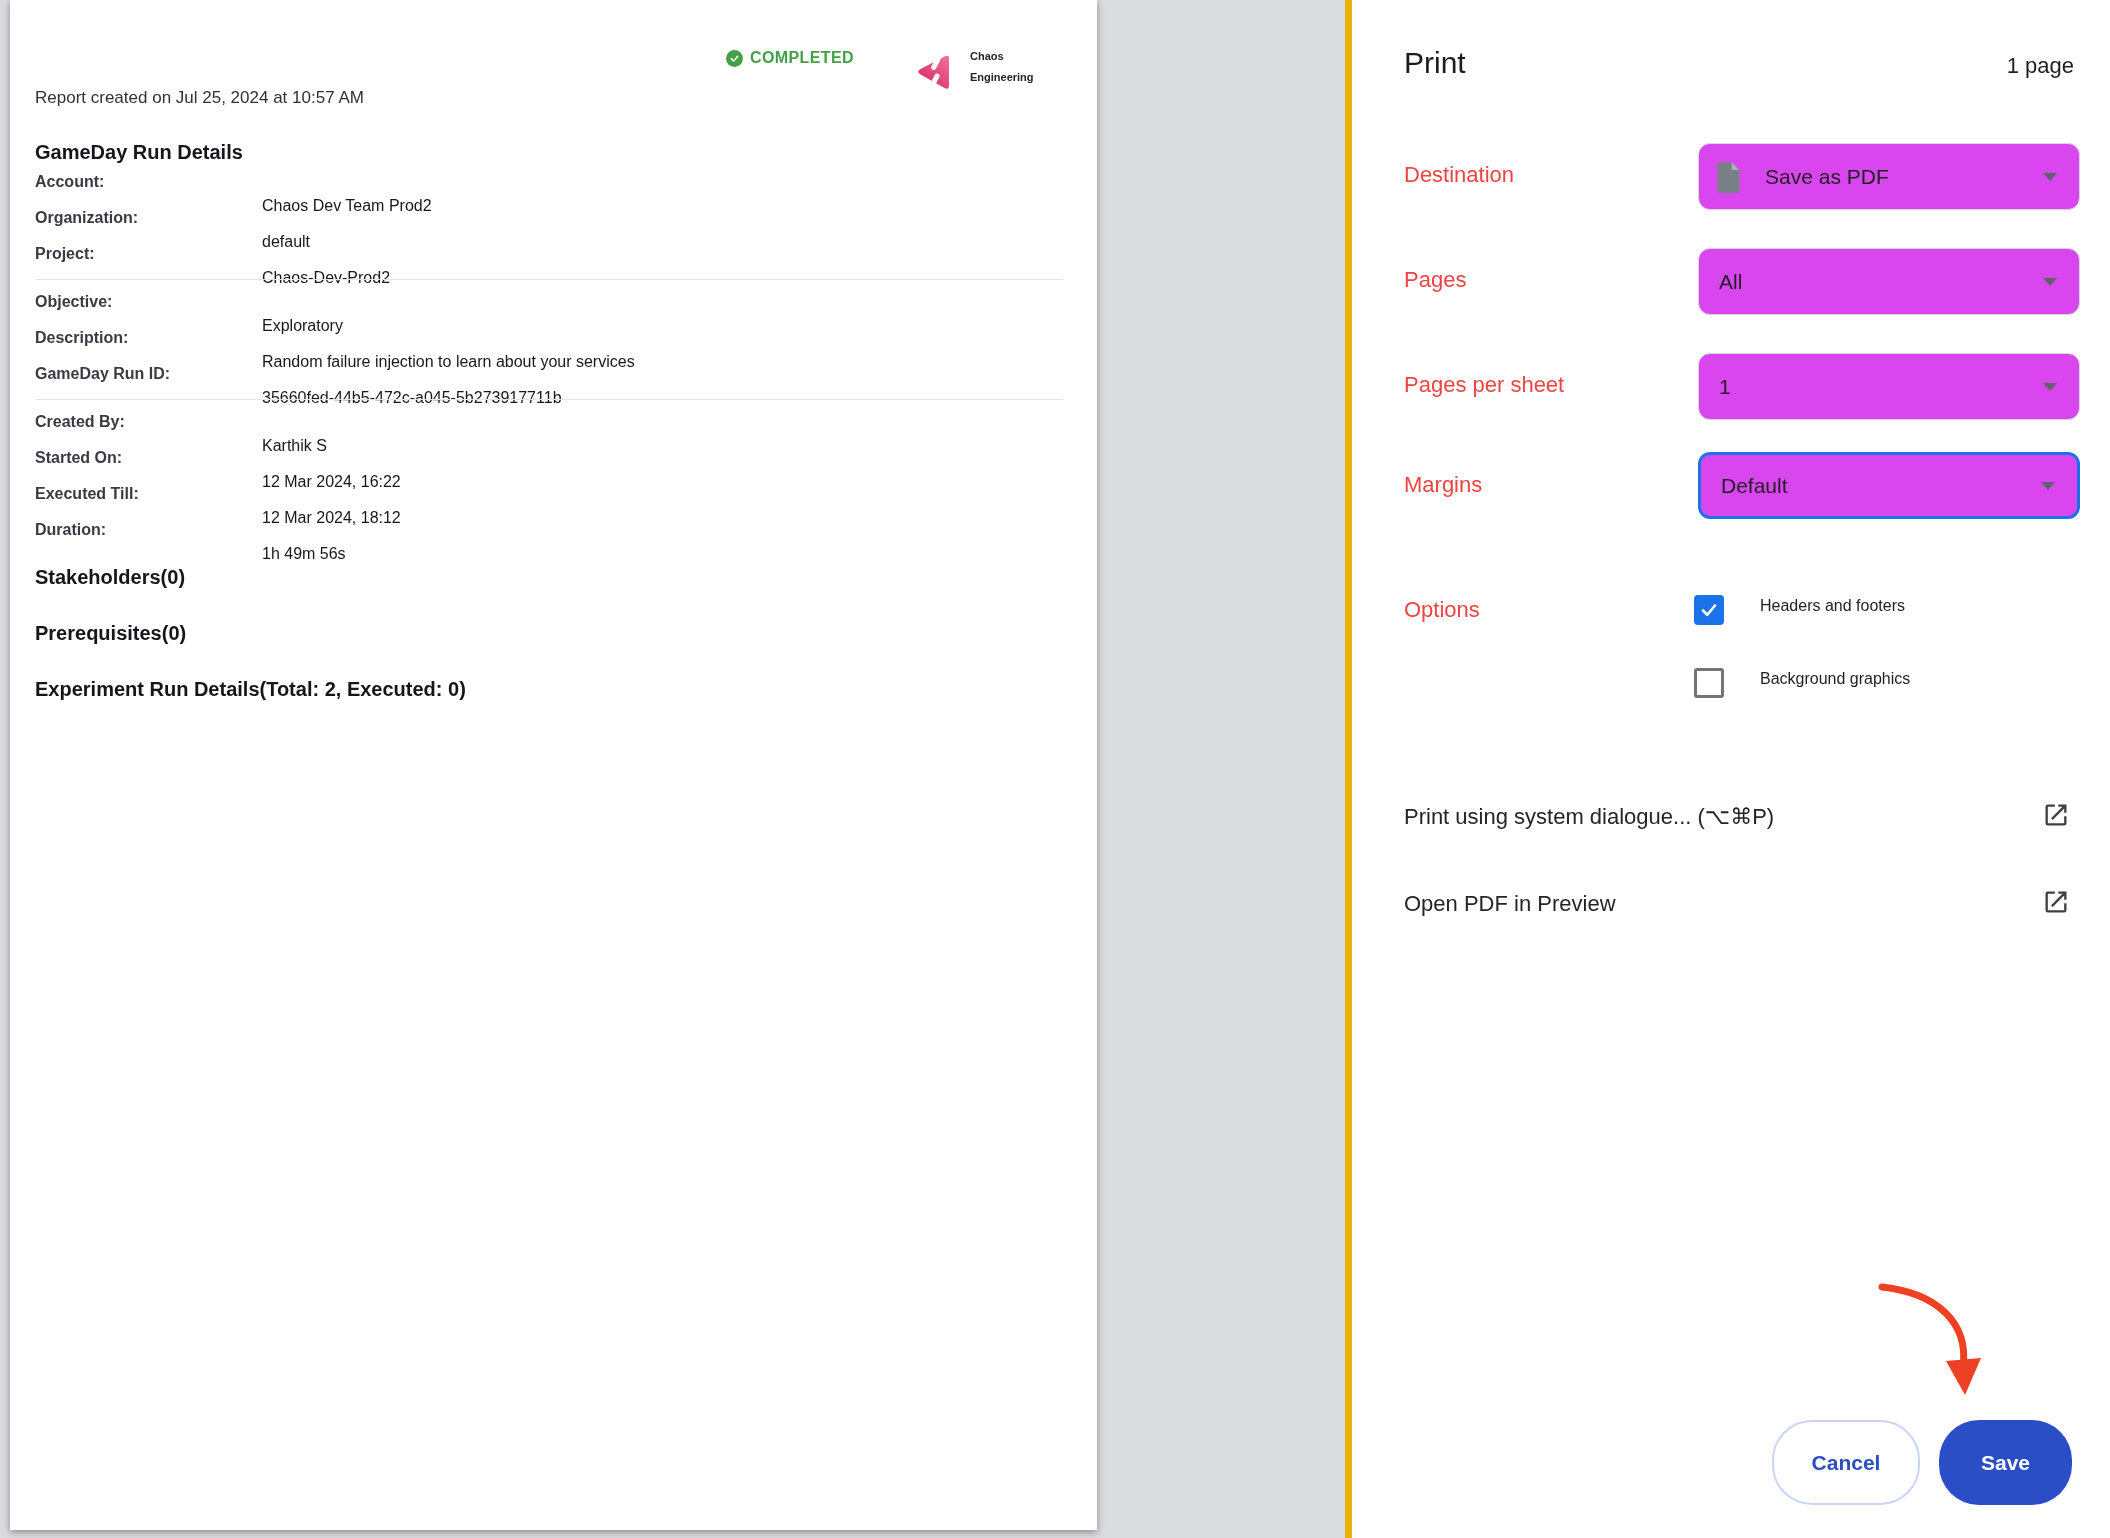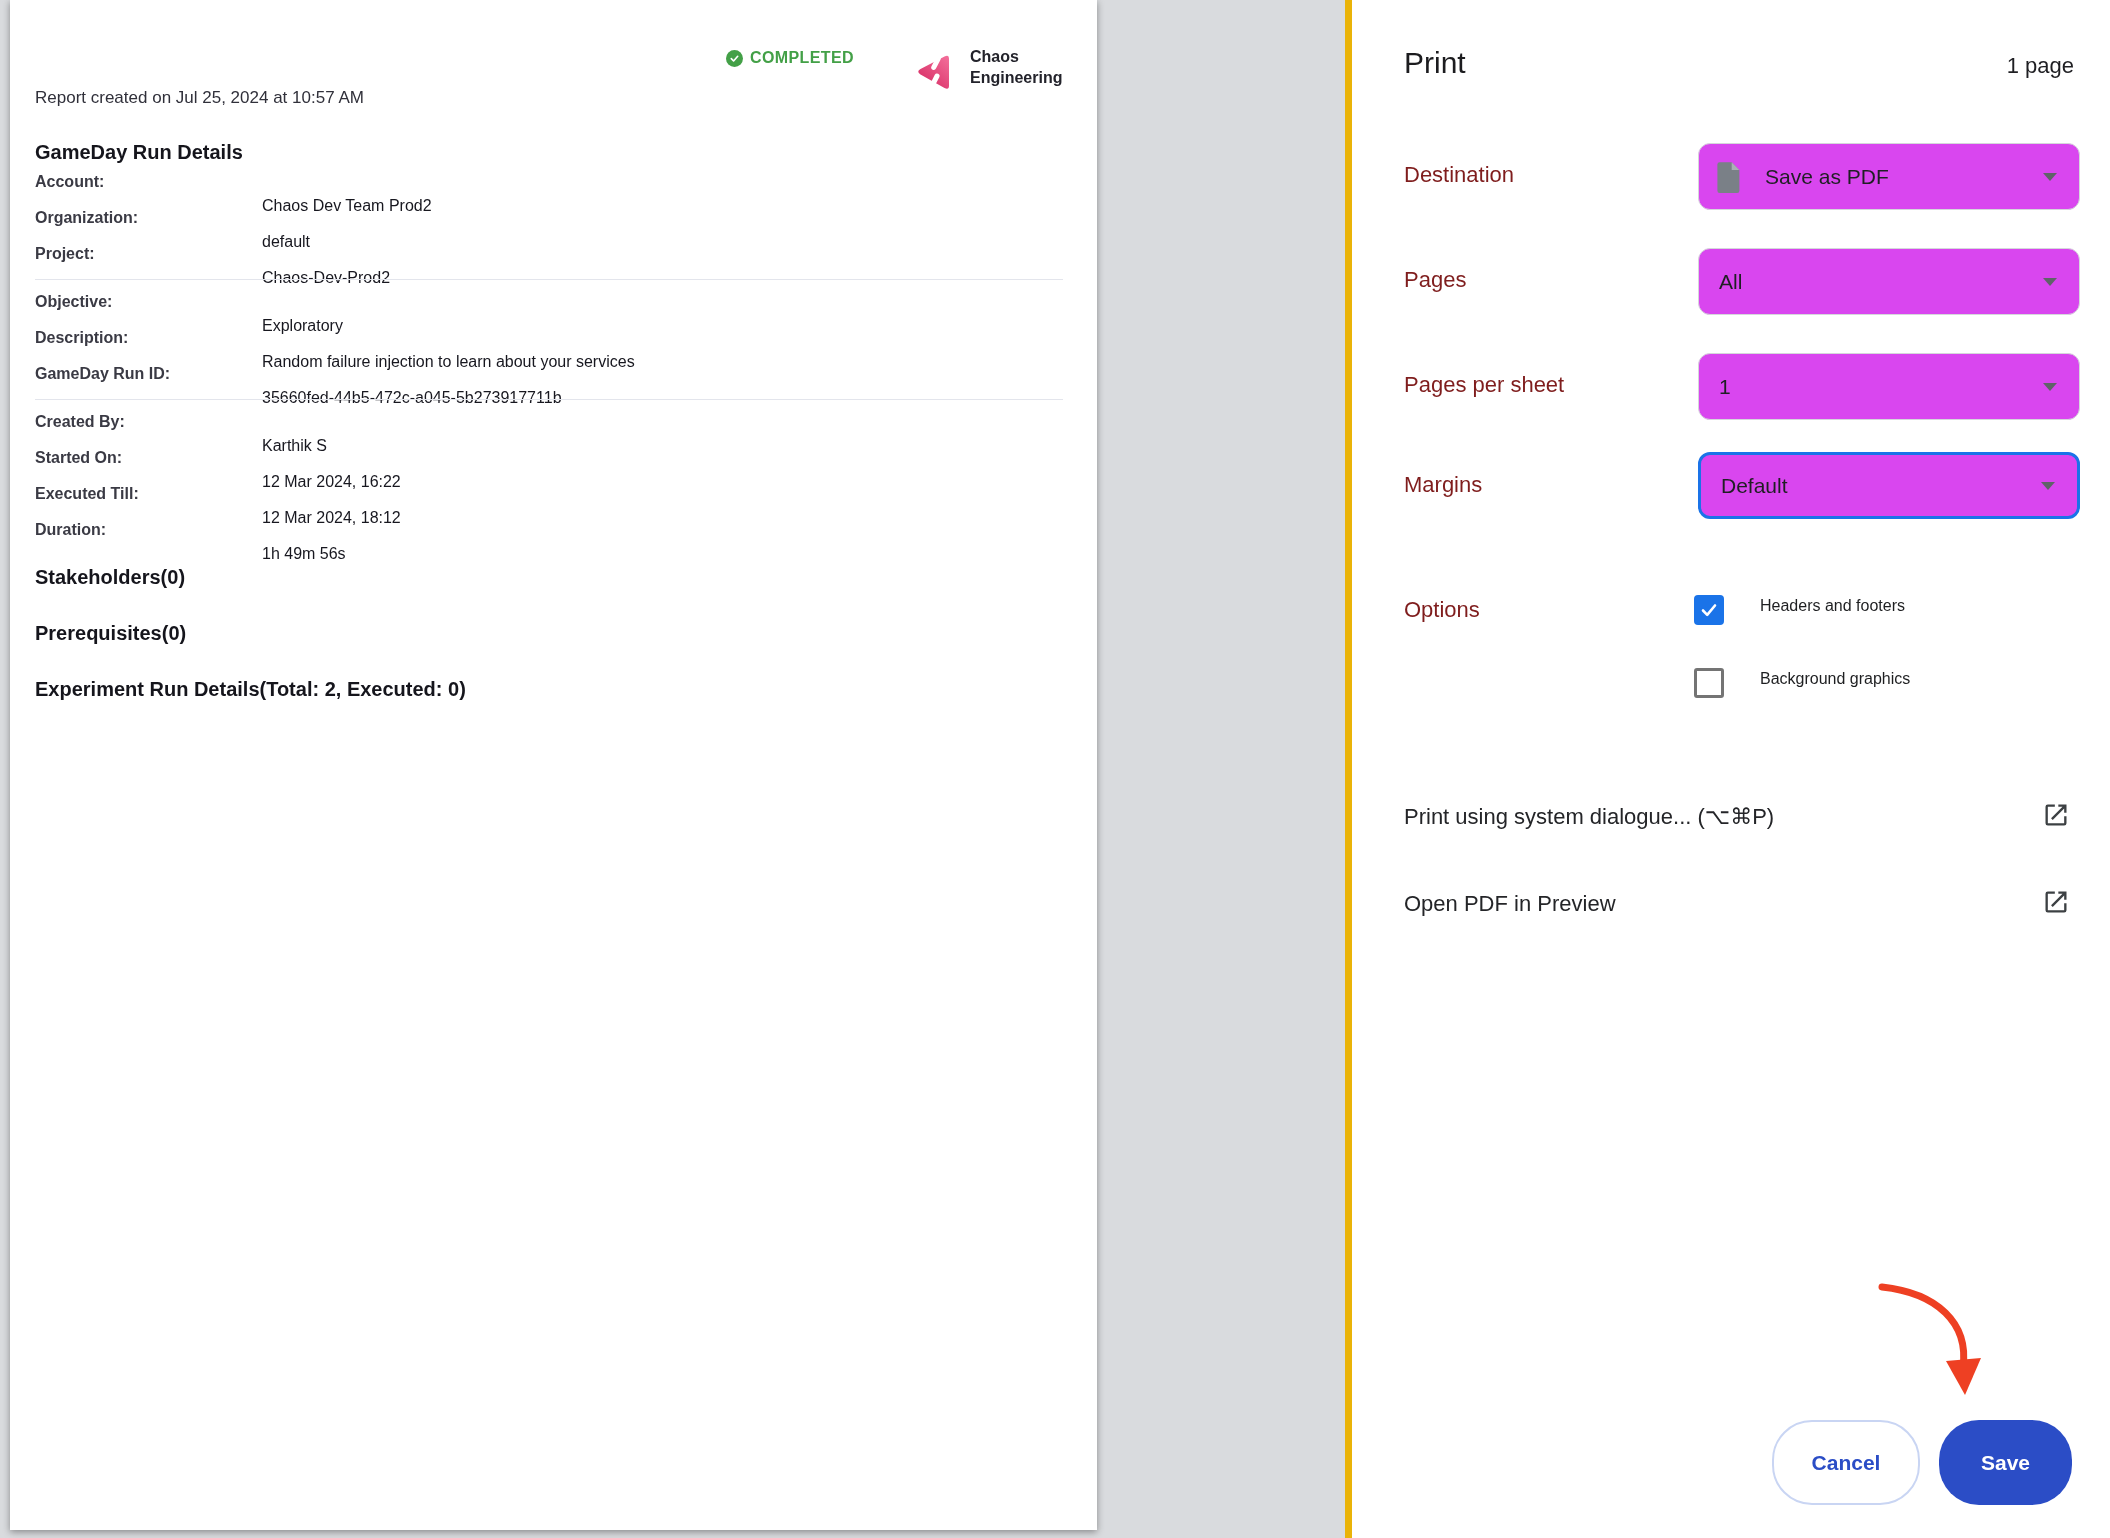--- a/index.html
+++ b/index.html
@@ -11,33 +11,33 @@
   .page { position:absolute; left:10px; top:0; width:1087px; height:1530px; background:#ffffff;
           box-shadow:0 2px 7px rgba(0,0,0,.38); }
 
   .doc-title { position:absolute; left:25px; top:40px; font-size:27px; font-weight:700; color:#17171e; letter-spacing:.2px; }
   .status-badge { position:absolute; left:716px; top:49px; display:flex; align-items:center; gap:7px; }
   .status-dot { width:17px; height:17px; border-radius:50%; background:#43a047; display:flex; align-items:center; justify-content:center; }
   .status-text { font-size:16px; font-weight:800; color:#43a047; letter-spacing:.4px; }
   .report-created { position:absolute; left:25px; top:88px; font-size:17px; color:#30303a; }
 
   .brand-icon { position:absolute; left:903px; top:50px; width:44px; height:44px; }
-  .brand-text { position:absolute; left:960px; top:46px; font-size:16px; font-weight:700; color:#23232b; line-height:21px; }
+  .brand-text { position:absolute; left:960px; top:46px; font-size:11px; font-weight:700; color:#23232b; line-height:21px; }
 
   .h2 { position:absolute; left:25px; font-size:20px; font-weight:700; color:#15151c; }
   .row-label { position:absolute; left:25px; font-size:16px; font-weight:600; color:#3a3a44; }
   .row-value { position:absolute; left:252px; font-size:16px; font-weight:400; color:#17171f;margin-top:24px; }
   .doc-divider { position:absolute; left:25px; width:1028px; height:0; border-top:1px solid #e3e5ec; }
 
   
   .print-panel { position:absolute; left:1345px; top:0; width:765px; height:1538px; background:#fff; border-left:7px solid #eab308; }
   .print-title { position:absolute; left:52px; top:46px; font-size:30px; color:#1c1c1f; }
   .page-count { position:absolute; right:36px; top:53px; font-size:22px; color:#1f1f23; }
 
-  .field-label { position:absolute; left:52px; font-size:22px; color:#7f1d1d; }
+  .field-label { position:absolute; left:52px; font-size:22px; color:#ef4444; }
   .dropdown { position:absolute; left:346px; width:382px; height:67px; border:1px solid #d5d7db; border-radius:12px;
               background:#d946ef; display:flex; align-items:center; }
   .dropdown.focused { border:3px solid #1a73e8; }
   .dd-value { font-size:21px; color:#1f1f23; margin-left:20px; }
   .dd-value.with-icon { margin-left:22px; }
   .dd-caret { position:absolute; right:22px; width:0; height:0; border-left:7px solid transparent; border-right:7px solid transparent; border-top:8px solid #5f6368; }
   .pdf-icon { width:27px; height:33px; margin-left:17px; flex:0 0 auto; }
 
   .checkbox { position:absolute; left:342px; width:30px; height:30px; border-radius:4px; }
   .checkbox.checked { background:#1a73e8; display:flex; align-items:center; justify-content:center; }

